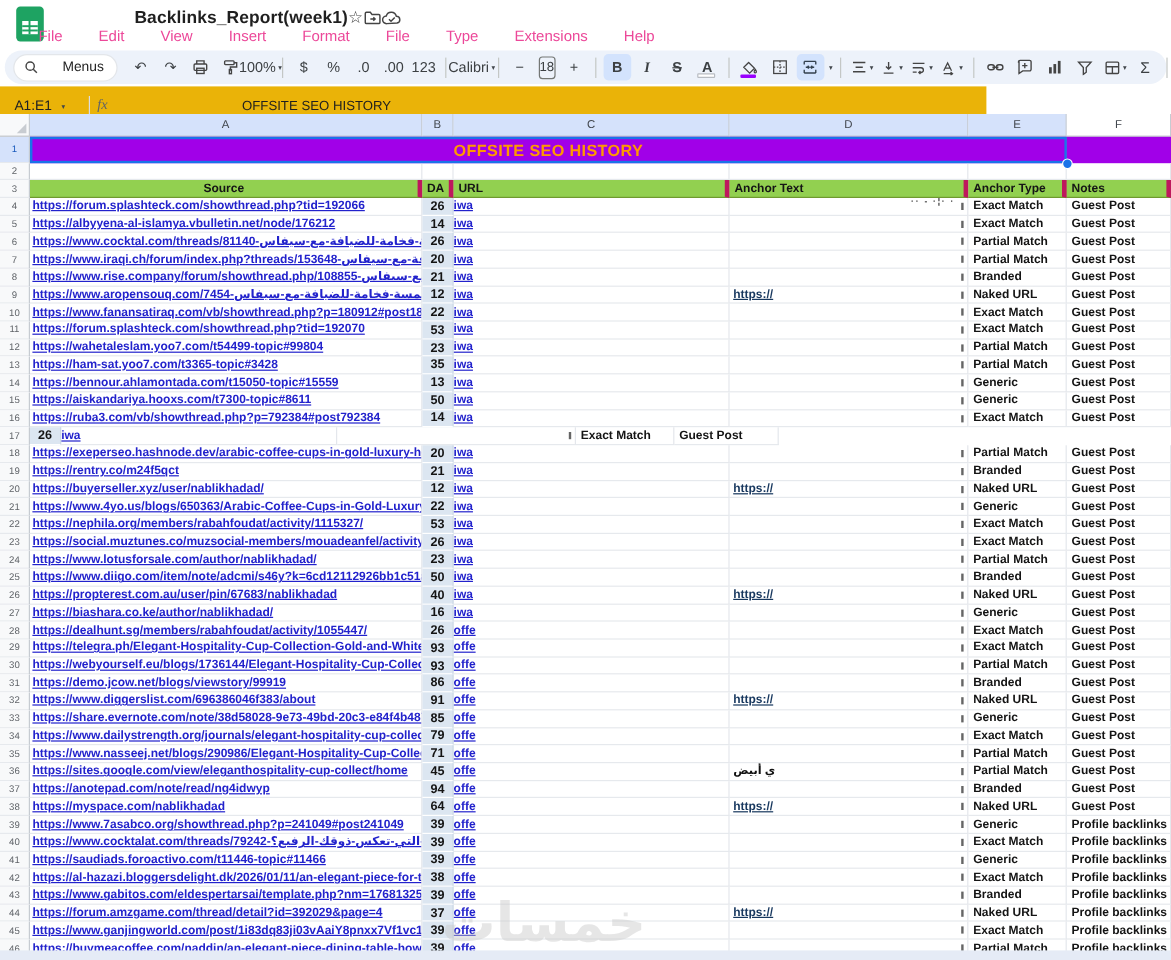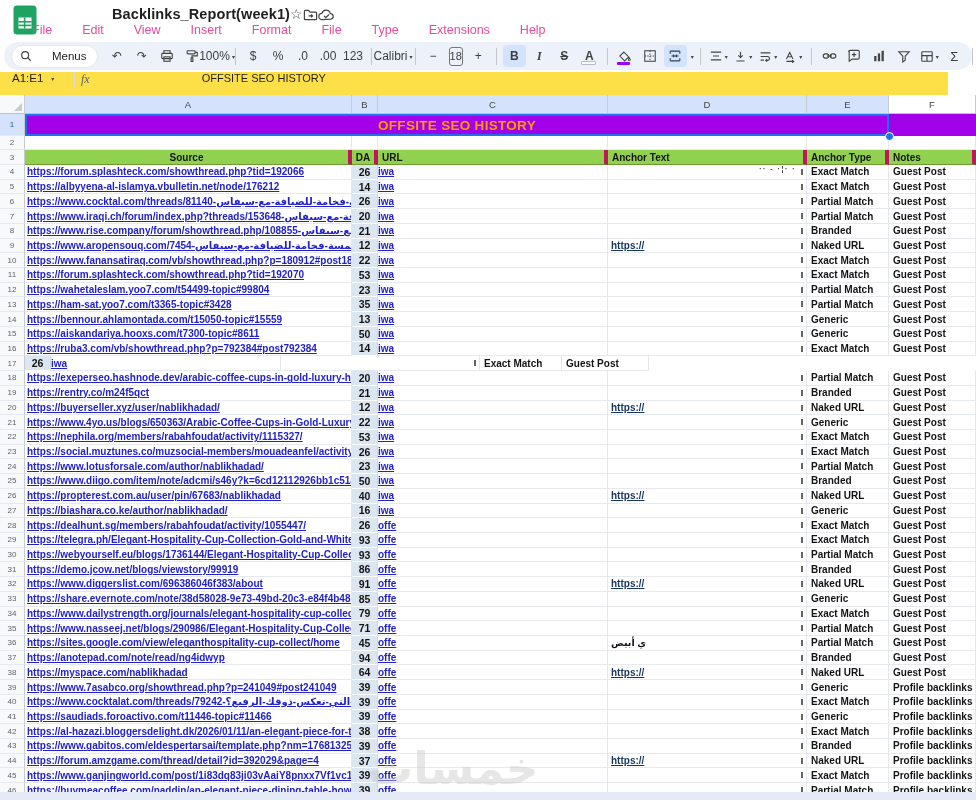--- a/index.html
+++ b/index.html
@@ -22,21 +22,21 @@
   .sep{width:1px;height:17px;background:#c4c7c5;margin:0 4px;flex:none}
   .caret{font-size:6px;color:#40454a;margin-left:2px}
   .active{background:#d3e3fd}
   .szbox{border:1px solid #747775;border-radius:3px;width:22px;height:17px;display:flex;align-items:center;justify-content:center;font-size:11px;font-weight:400;background:transparent;margin:0 2px}
   .ustrip{position:absolute;left:3px;bottom:2px;width:13px;height:3px;border-radius:1px}
   .rel{position:relative}
   .strike{text-decoration:line-through}
   .ital{font-style:italic;font-family:"Liberation Serif",serif}
   svg.ti{display:block}
   
-  .formulabar{position:absolute;left:0;top:72px;width:948px;height:23px;background:#fde047;display:flex;align-items:flex-start;font-size:11.5px;color:#202124}
+  .formulabar{position:absolute;left:0;top:72px;width:822px;height:23px;background:#eab308;display:flex;align-items:flex-end;font-size:11.5px;color:#202124}
   .namebox{display:flex;align-items:center;gap:6px;padding-left:12px;width:56px}
   .fdiv{width:1px;height:15px;background:#dadce0;margin:0 6px}
   .fx{font-style:italic;font-family:"Liberation Serif",serif;color:#5f6368;font-size:12px}
   .fvalue{margin-left:112px;font-size:11px;color:#1f1f1f}
   
   .grid{position:absolute;left:0;top:95px;width:976px}
   .hrow{display:flex;height:19px}
   .hc{box-sizing:border-box;border-right:1px solid #c6cbd1;border-bottom:1px solid #bfc4c9;background:#d5e2fb;
       font-size:9.5px;color:#41464d;display:flex;align-items:center;justify-content:center}
   .hc.plain{background:#ffffff}

